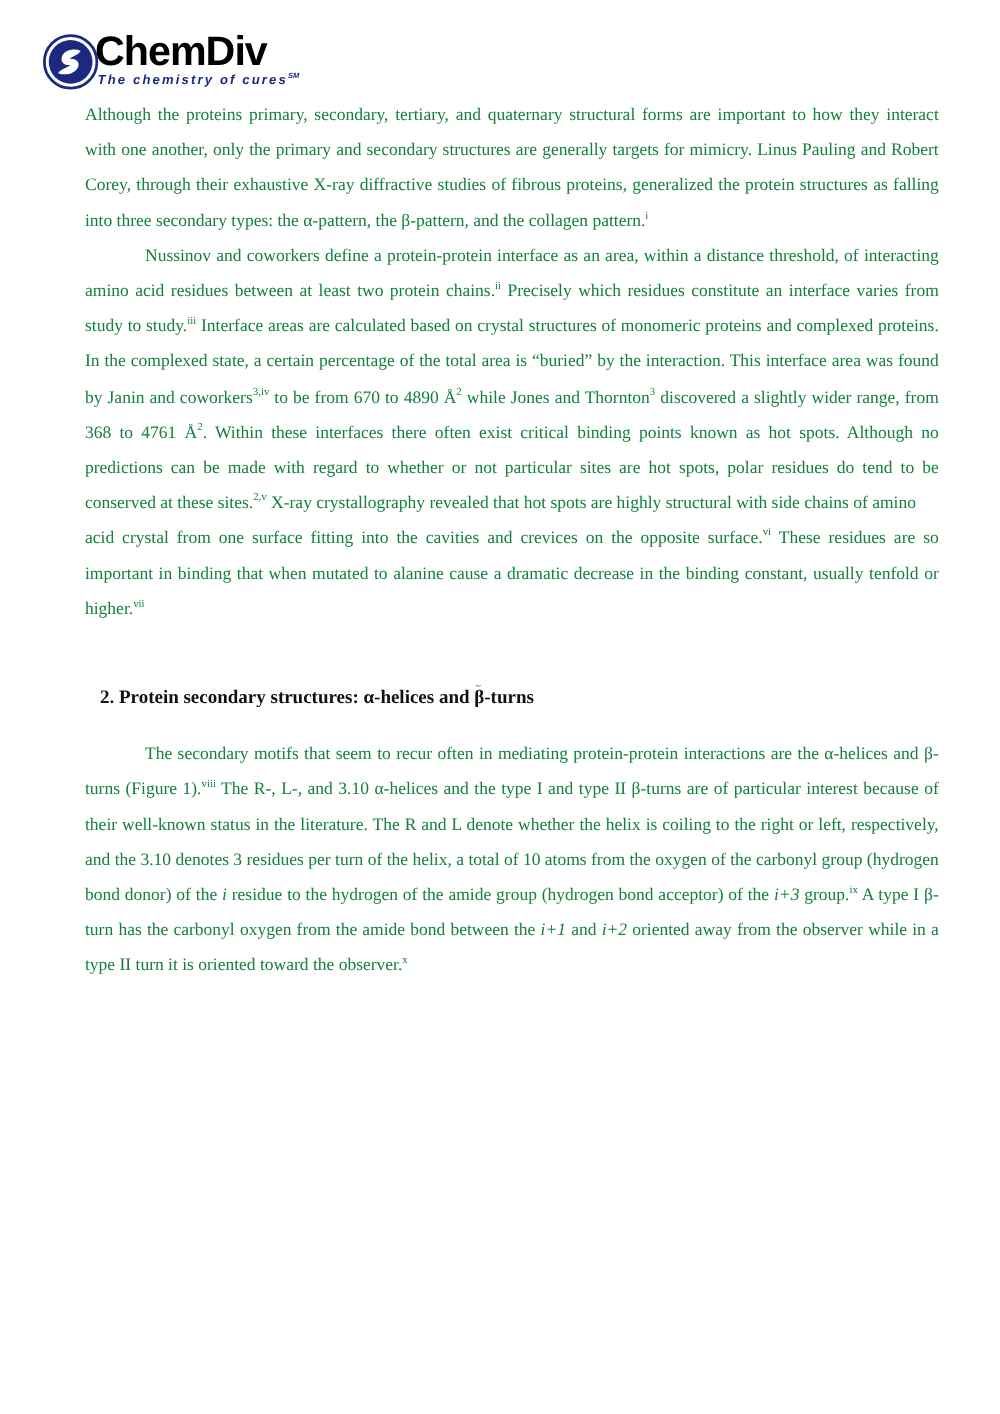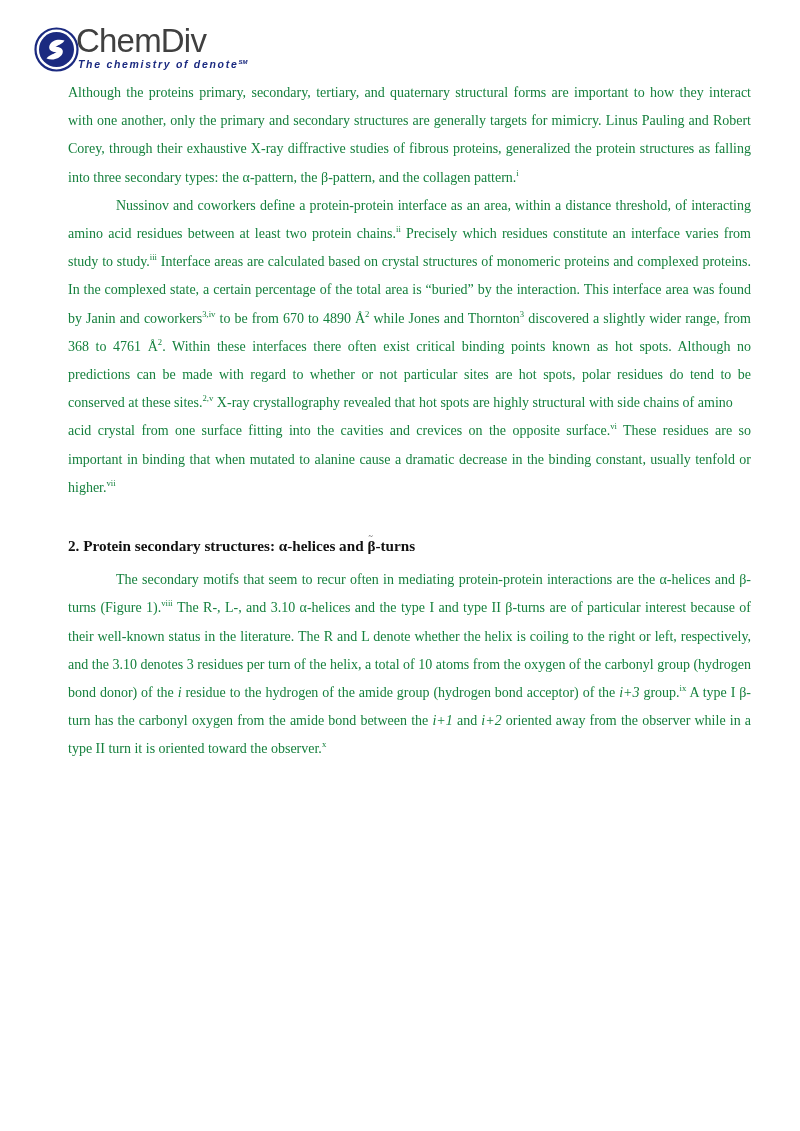--- a/index.html
+++ b/index.html
@@ -34,24 +34,24 @@
     left: 0px;
     top: 3px;
     width: 45px;
     height: 45px;
   }
   .logo-wordmark {
     position: absolute;
     left: 42px;
     top: 0px;
     font-family: "Liberation Sans", "DejaVu Sans", sans-serif;
-    font-weight: normal;
+    font-weight: bold;
     font-size: 33px;
     letter-spacing: -0.8px;
-    color: #404040;
+    color: #000000;
     line-height: 34px;
     white-space: nowrap;
   }
   .logo-tagline {
     position: absolute;
     left: 44px;
     top: 34px;
     font-family: "Liberation Sans", "DejaVu Sans", sans-serif;
     font-style: italic;
     font-weight: bold;
@@ -91,21 +91,21 @@
   }
 
   sup {
     font-size: 0.62em;
     vertical-align: super;
     line-height: 0;
   }
   .ital { font-style: italic; }
 
   h2.heading {
-    margin: 0;
+    margin: 12px;
     font-size: 15.2px;
     line-height: 28.2px;
     font-weight: bold;
     text-align: left;
     color: #111111;
   }
   .beta-artifact {
     position: relative;
     display: inline-block;
   }
@@ -129,21 +129,21 @@
 
   <div class="logo-header">
     <span class="logo-mark">
       <svg width="45" height="45" viewBox="0 0 45 45" aria-hidden="true">
         <circle cx="22.5" cy="22.5" r="21" fill="none" stroke="#1b2a80" stroke-width="2.2"></circle>
         <circle cx="22.5" cy="22.5" r="17.5" fill="#1b2a80"></circle>
         <path d="M30.5 13.5 C24.5 11.5 17.5 13 15.5 18.5 C14 23 18 25.5 22.5 25 C19 27.5 14.5 28.5 12.5 31.5 C18.5 33.8 26 32 28.5 26.5 C30.2 22 26 19.5 21.5 20 C25 17.5 29 16.5 30.5 13.5 Z" fill="#ffffff"></path>
       </svg>
     </span>
     <span class="logo-wordmark">ChemDiv</span>
-    <span class="logo-tagline"><span>The chemistry of denote</span><span class="sm">SM</span></span>
+    <span class="logo-tagline"><span>The chemistry of cures</span><span class="sm">SM</span></span>
   </div>
 
   <div class="content">
 
     <p class="body noindent"><span>Although the proteins primary, secondary, tertiary, and quaternary structural forms are important to how they interact with one another, only the primary and secondary structures are generally targets for mimicry. Linus Pauling and Robert Corey, through their exhaustive X-ray diffractive studies of fibrous proteins, generalized the protein structures as falling into three secondary types: the α-pattern, the β-pattern, and the collagen pattern.</span><sup>i</sup></p>
 
     <p class="body indent"><span>Nussinov and coworkers define a protein-protein interface as an area, within a distance threshold, of interacting amino acid residues between at least two protein chains.</span><sup>ii</sup><span> Precisely which residues constitute an interface varies from study to study.</span><sup>iii</sup><span> Interface areas are calculated based on crystal structures of monomeric proteins and complexed proteins. In the complexed state, a certain percentage of the total area is “buried” by the interaction. This interface area was found by Janin and coworkers</span><sup>3,iv</sup><span> to be from 670 to 4890 Å</span><sup>2</sup><span> while Jones and Thornton</span><sup>3</sup><span> discovered a slightly wider range, from 368 to 4761 Å</span><sup>2</sup><span>. Within these interfaces there often exist critical binding points known as hot spots. Although no predictions can be made with regard to whether or not particular sites are hot spots, polar residues do tend to be conserved at these sites.</span><sup>2,v</sup><span> X-ray crystallography revealed that hot spots are highly structural with side chains of amino</span></p>
 
     <p class="body noindent"><span>acid crystal from one surface fitting into the cavities and crevices on the opposite surface.</span><sup>vi</sup><span> These residues are so important in binding that when mutated to alanine cause a dramatic decrease in the binding constant, usually tenfold or higher.</span><sup>vii</sup></p>
 

